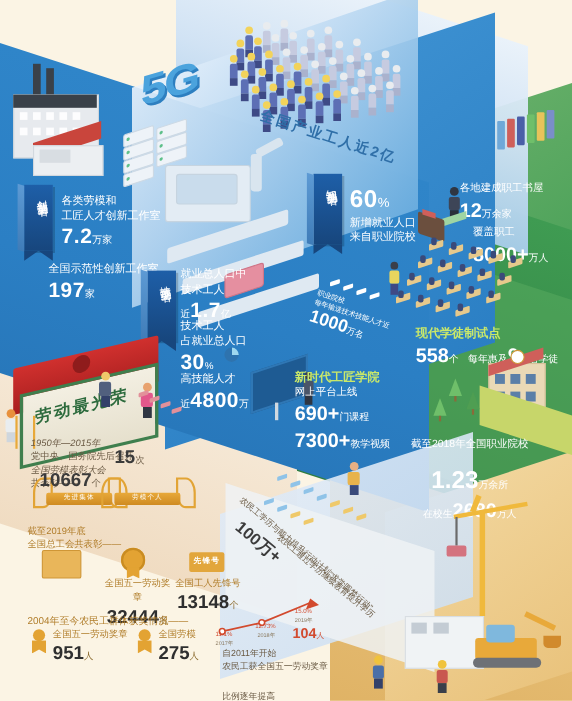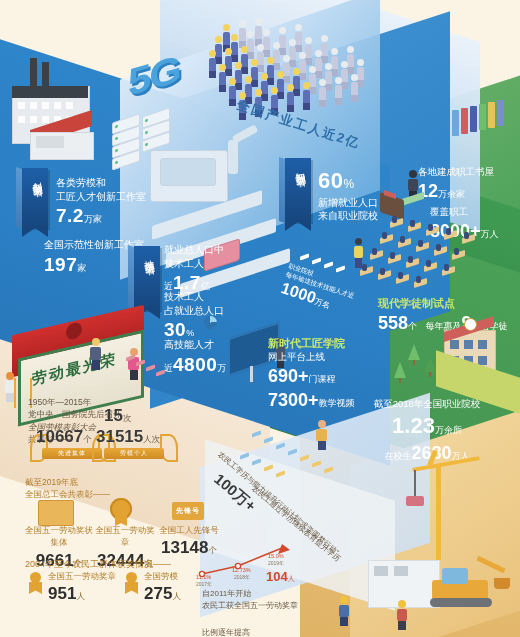--- a/index.html
+++ b/index.html
@@ -696,21 +696,21 @@
   <div class="abs" style="left:436px;top:364px;width:84px;height:36px;background:#c7d66a;transform:skewY(18deg);"></div>
   <div class="tree" style="left:408px;top:344px;"></div>
     <div class="tree-trunk" style="left:413px;top:360px;"></div>
   <div class="tree d" style="left:424px;top:356px;"></div>
     <div class="tree-trunk" style="left:429px;top:372px;"></div>
   <div class="tree" style="left:394px;top:362px;"></div>
     <div class="tree-trunk" style="left:399px;top:378px;"></div>
 
   <div class="t-green" style="left:342px;top:398px;text-align:center;width:170px;">
     <span class="lbl">截至2018年全国职业院校</span>
-    <span style="display:block;"><span class="big" style="font-size:22px;">1.23</span><span class="unit">万余所</span></span>
+    <span style="display:block;margin-top:11px;"><span class="big" style="font-size:22px;">1.23</span><span class="unit">万余所</span></span>
     <span style="display:block;"><span class="unit">在校生</span><span class="big">2680</span><span class="unit">万人</span></span>
   </div>
 
   <div class="crane" style="left:400px;top:450px;width:80px;height:110px;">
     <i style="left:36px;top:14px;width:5px;height:96px;"></i>
     <i style="left:12px;top:12px;width:68px;height:4px;transform:rotate(-10deg);"></i>
     <i style="left:30px;top:0px;width:5px;height:16px;transform:rotate(22deg);"></i>
     <i style="left:14px;top:20px;width:2px;height:26px;background:#6b6b6b;"></i>
     <div class="abs" style="left:6px;top:46px;width:18px;height:10px;background:#d4737f;border-radius:2px;"></div>
   </div>
@@ -762,21 +762,21 @@
     <div class="abs" style="left:2px;top:22px;width:8px;height:10px;background:#2f3642;"></div>
   </div>
   <div class="abs" style="left:126px;top:356px;">
     <div class="zebra" style="left:0;top:0;background:#e2909a;"></div>
     <div class="zebra" style="left:10px;top:5px;background:#e2909a;"></div>
     <div class="zebra" style="left:20px;top:10px;background:#e2909a;"></div>
     <div class="zebra" style="left:30px;top:15px;background:#e2909a;"></div>
   </div>
 
   <div class="t-dark" style="left:28px;top:396px;">
-    <span style="display:block;">1950年—2015年</span>
+    <span style="display:block;font-style:italic;">1950年—2015年</span>
     <span style="display:block;">党中央、国务院先后召开</span>
     <span style="display:block;font-style:italic;">全国劳模表彰大会</span>
     <span style="display:block;">共表彰——</span>
   </div>
   <div class="t-dark" style="left:104px;top:404px;">
     <span class="big">15</span><span class="unit">次</span>
   </div>
 
   <div class="laurel" style="left:30px;top:432px;">
     <div class="lf l"></div>
@@ -785,34 +785,27 @@
   </div>
   <div class="t-dark" style="left:36px;top:425px;">
     <span class="big">10667</span><span class="unit">个</span>
   </div>
 
   <div class="laurel" style="left:92px;top:432px;">
     <div class="lf l"></div>
       <div class="lf r"></div>
     <div class="ribbon">劳模个人</div>
   </div>
-  <div class="t-dark" style="left:96px;top:425px;">
-    <span class="big">31515</span><span class="unit">人次</span>
-  </div>
 
   <div class="t-gold" style="left:25px;top:476px;">
     <span style="display:block;">截至2019年底</span>
     <span style="display:block;">全国总工会共表彰——</span>
   </div>
 
   <div class="card-ico" style="left:38px;top:500px;"></div>
-  <div class="t-gold" style="left:23px;top:524px;text-align:center;width:72px;">
-    <span style="display:block;">全国五一劳动奖状集体</span>
-    <span><span class="big">9661</span><span class="unit">个</span></span>
-  </div>
 
   <div class="medal" style="left:110px;top:498px;">
     <div class="circ"></div>
       <div class="tag"></div>
   </div>
   <div class="t-gold" style="left:92px;top:524px;text-align:center;width:66px;">
     <span style="display:block;">全国五一劳动奖章</span>
     <span><span class="big">32444</span><span class="unit">名</span></span>
   </div>
 

